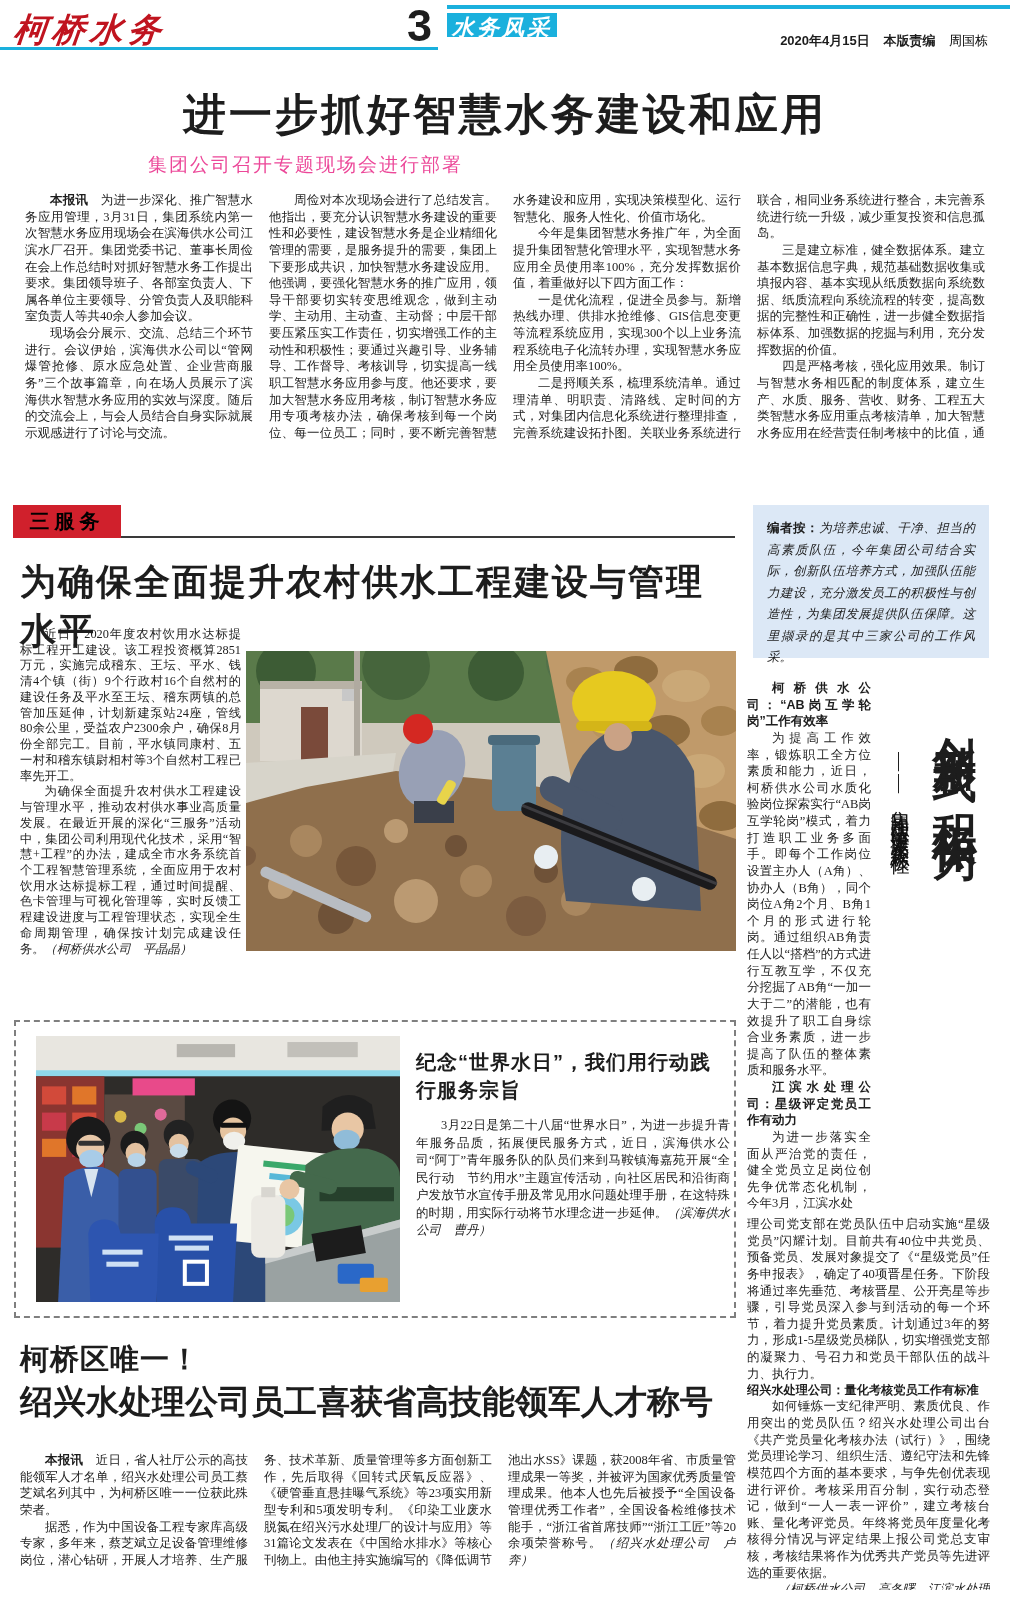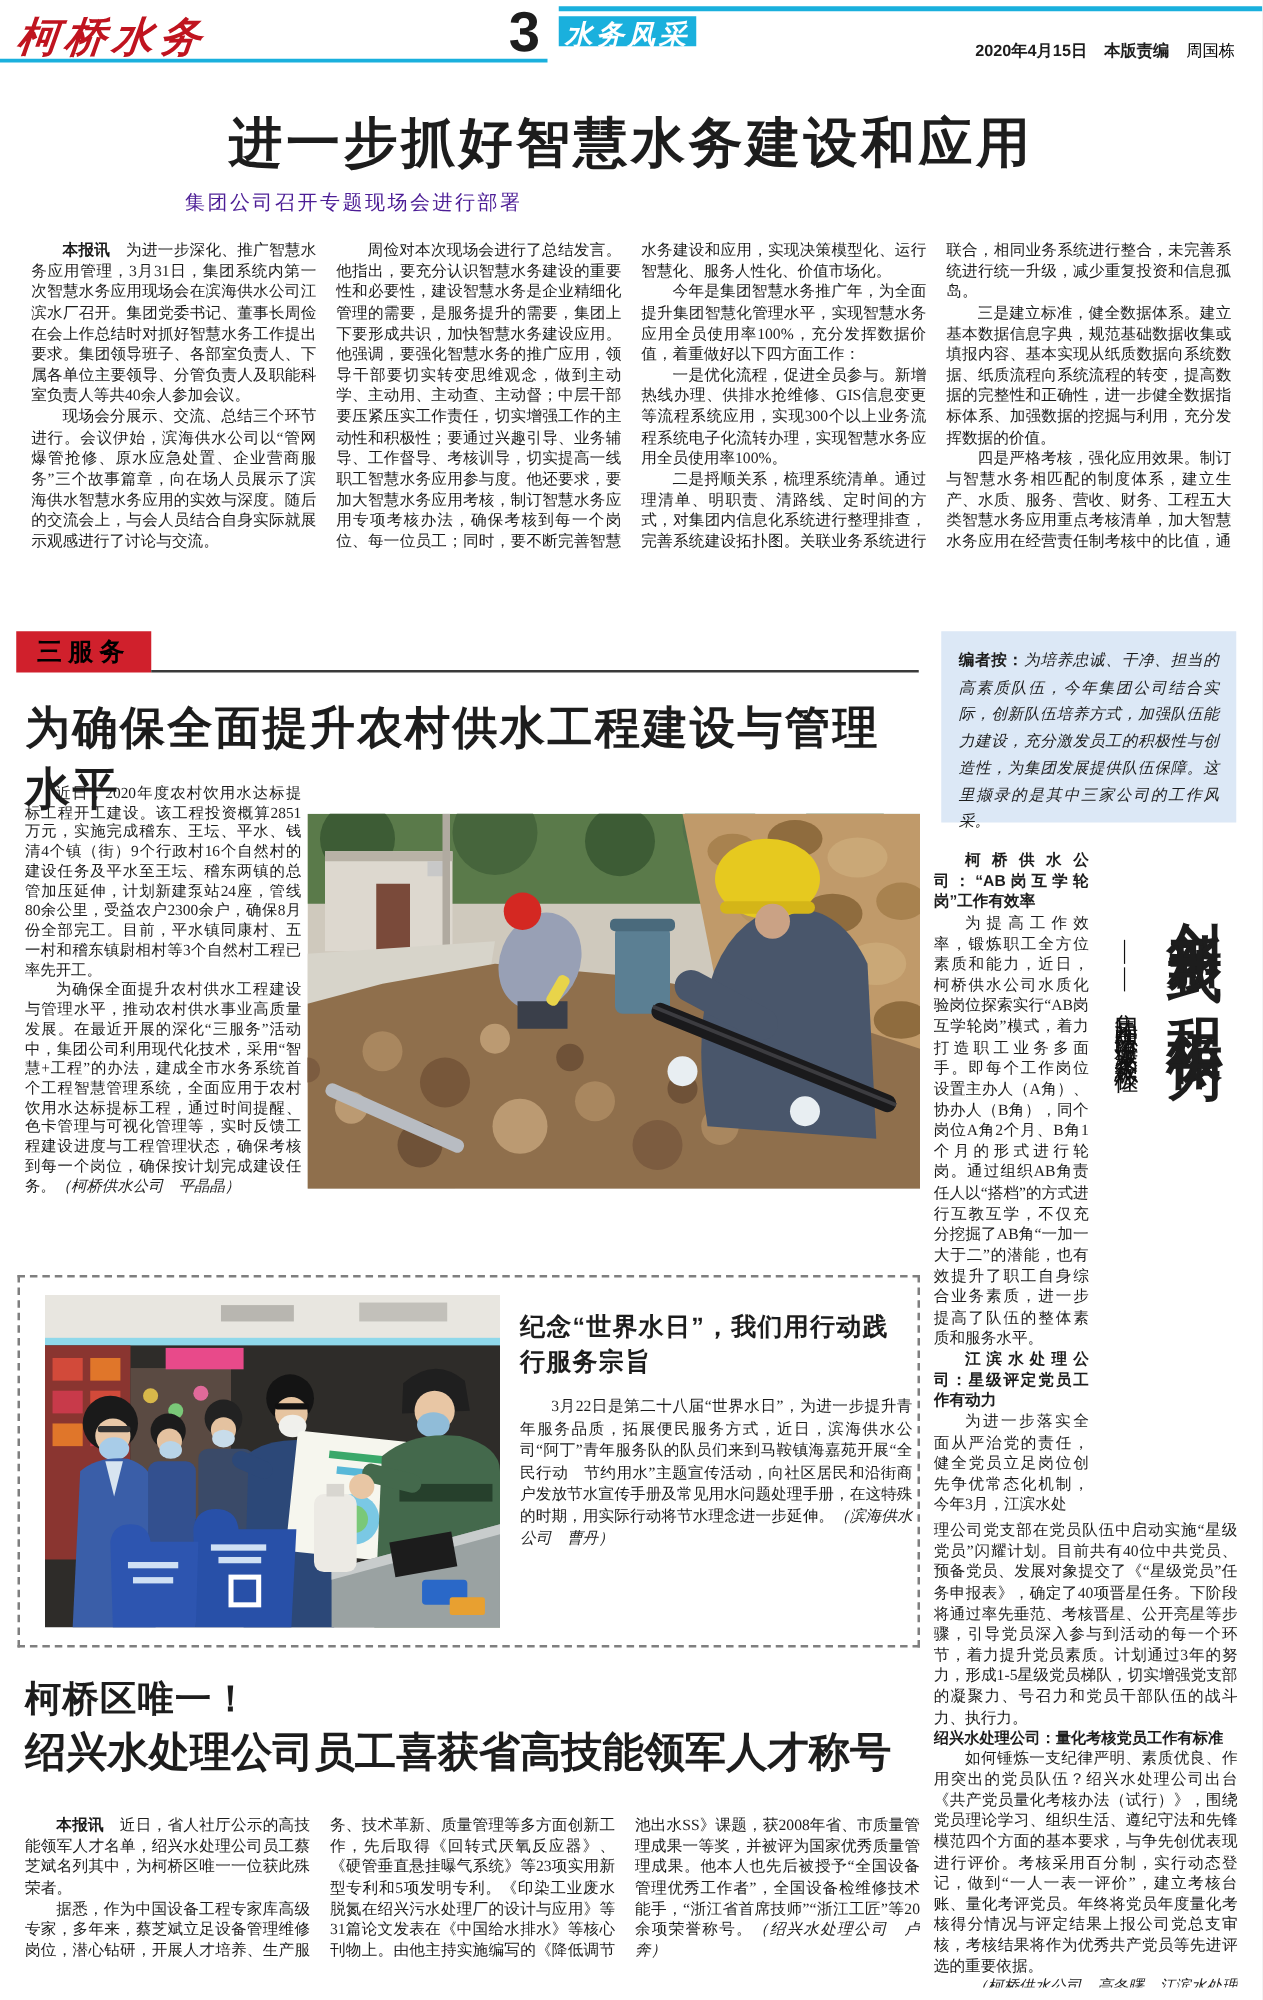--- a/index.html
+++ b/index.html
@@ -16,21 +16,21 @@
            font-family:"Liberation Sans",sans-serif;}
   .section-box{left:447px;top:13px;width:110px;height:24px;background:var(--cyan);
                color:#fff;display:flex;justify-content:center;
                font-size:22px;font-weight:bold;font-style:italic;letter-spacing:3px;}
   .dateline{right:22px;top:32px;font-size:13px;font-family:"Liberation Sans",sans-serif;}
   .dateline b{margin-right:10px;}
   .dateline .ed-name{font-weight:normal;color:#000000;}
   
   .a1-headline{left:0;top:86px;width:1010px;text-align:center;font-size:43px;font-weight:bold;
                font-family:"Liberation Sans",sans-serif;letter-spacing:3px;}
-  .a1-subtitle{left:148px;top:152px;font-size:16px;letter-spacing:2px;color:#4c1d95;
+  .a1-subtitle{left:148px;top:152px;font-size:19px;letter-spacing:2px;color:#ec4899;
                font-family:"Liberation Sans",sans-serif;}
   .a1-cols{left:25px;top:192px;width:960px;height:263px;column-count:4;column-gap:16px;
            font-size:12.5px;line-height:1.33;text-align:justify;overflow:hidden;}
   p.np{margin:0;text-indent:2em;}
   p.np b{font-family:"Liberation Sans",sans-serif;}
   .sig{font-style:italic;text-align:right;text-indent:0;}
   .sig-inline{font-style:italic;margin-top:12px;}
   
   .badge{left:13px;top:505px;width:108px;height:33px;background:#d0202c;color:#000000;
          display:flex;align-items:center;justify-content:center;font-size:20px;
@@ -114,21 +114,21 @@
   </div>
   <div class="abs badge-rule"></div>
 
   <div class="abs note-box">
     <span class="note-text"><b>编者按：</b><span>为培养忠诚、干净、担当的高素质队伍，今年集团公司结合实际，创新队伍培养方式，加强队伍能力建设，充分激发员工的积极性与创造性，为集团发展提供队伍保障。这里撷录的是其中三家公司的工作风采。</span></span>
   </div>
 
   <div class="abs a2-headline">为确保全面提升农村供水工程建设与管理水平</div>
   <div class="abs a2-col">
     <p class="np">近日，2020年度农村饮用水达标提标工程开工建设。该工程投资概算2851万元，实施完成稽东、王坛、平水、钱清4个镇（街）9个行政村16个自然村的建设任务及平水至王坛、稽东两镇的总管加压延伸，计划新建泵站24座，管线80余公里，受益农户2300余户，确保8月份全部完工。目前，平水镇同康村、五一村和稽东镇尉相村等3个自然村工程已率先开工。</p>
-    <p class="np"><span>为确保全面提升农村供水工程建设与管理水平，推动农村供水事业高质量发展。在最近开展的深化“三服务”活动中，集团公司利用现代化技术，采用“智慧+工程”的办法，建成全市水务系统首个工程智慧管理系统，全面应用于农村饮用水达标提标工程，通过时间提醒、色卡管理与可视化管理等，实时反馈工程建设进度与工程管理状态，确保考核到每一个岗位，确保按计划完成建设任务。</span><span class="sig-inline">（柯桥供水公司　平晶晶）</span></p>
+    <p class="np"><span>为确保全面提升农村供水工程建设与管理水平，推动农村供水事业高质量发展。在最近开展的深化“三服务”活动中，集团公司利用现代化技术，采用“智慧+工程”的办法，建成全市水务系统首个工程智慧管理系统，全面应用于农村饮用水达标提标工程，通过时间提醒、色卡管理与可视化管理等，实时反馈工程建设进度与工程管理状态，实现全生命周期管理，确保按计划完成建设任务。</span><span class="sig-inline">（柯桥供水公司　平晶晶）</span></p>
   </div>
 
   <svg class="abs photo1" viewBox="0 0 490 300" preserveAspectRatio="none">
     <rect width="490" height="300" fill="#cfc9bd"></rect>
     <rect width="490" height="72" fill="#5a7a4a"></rect>
     <circle cx="40" cy="20" r="30" fill="#3d5c35"></circle>
       <circle cx="150" cy="15" r="34" fill="#46653c"></circle>
     <circle cx="250" cy="22" r="28" fill="#3d5c35"></circle>
       <circle cx="330" cy="10" r="30" fill="#52714a"></circle>
     <circle cx="430" cy="18" r="36" fill="#40603a"></circle>

